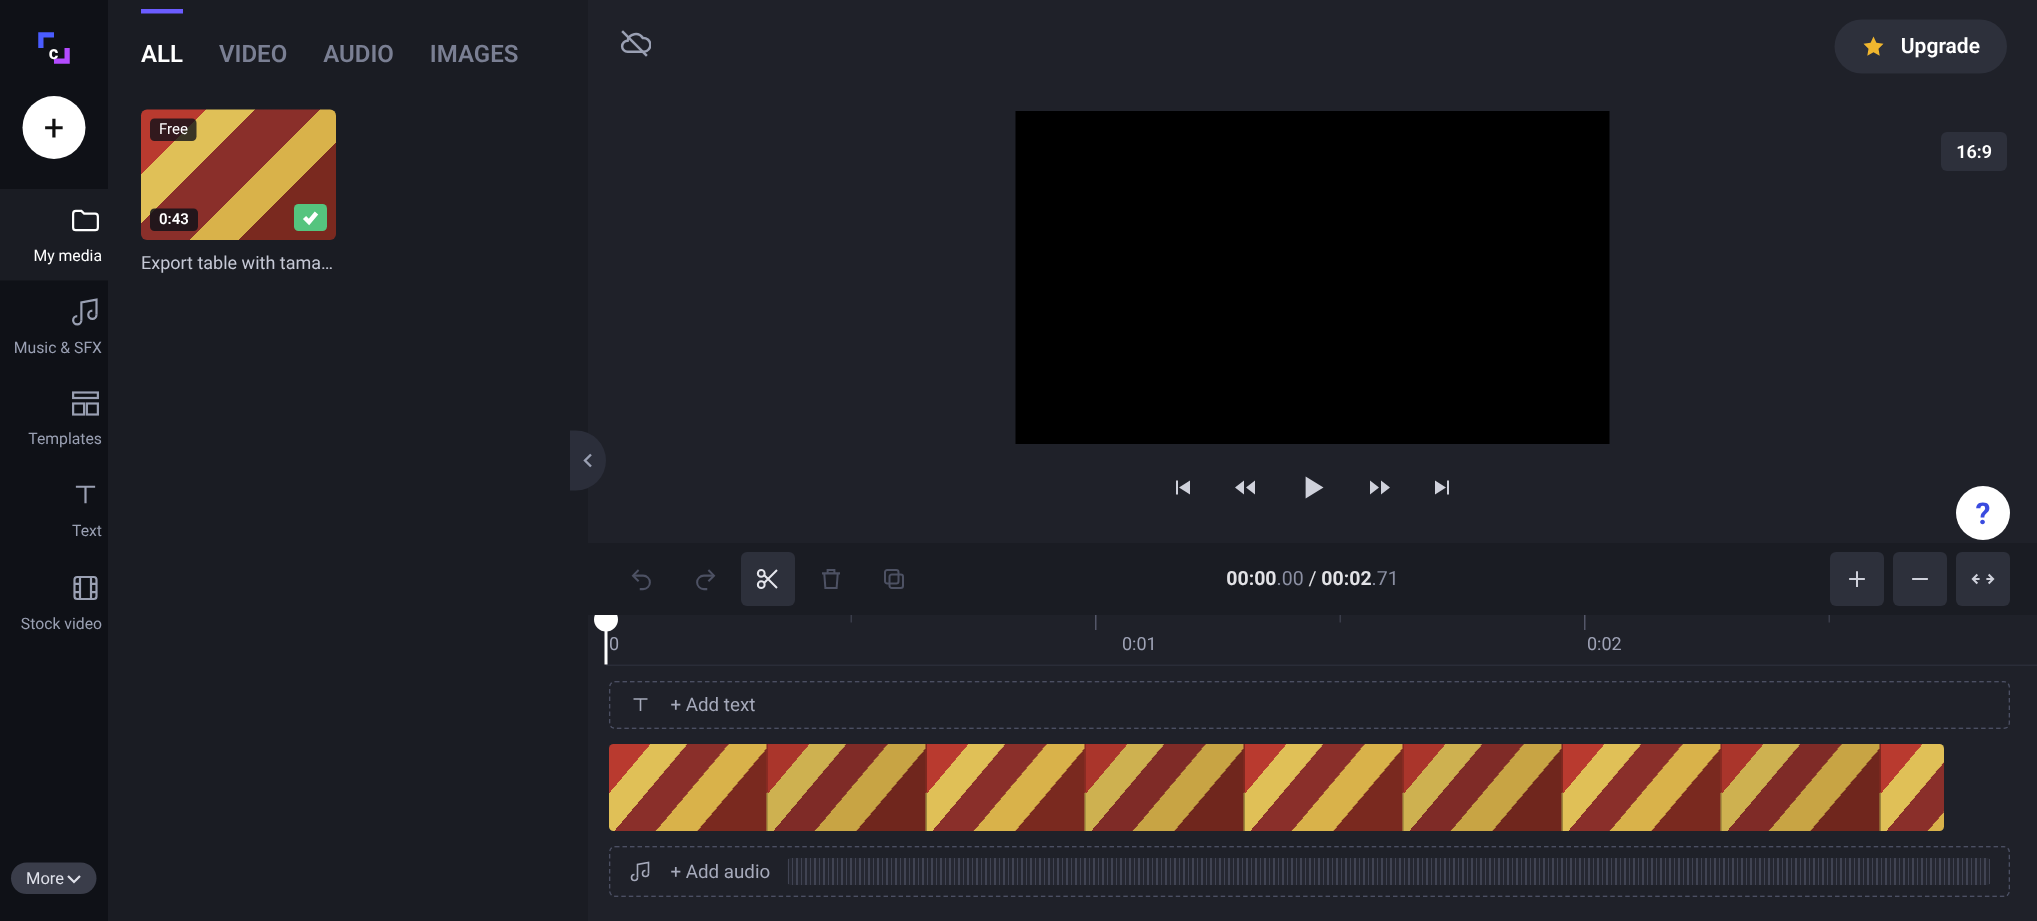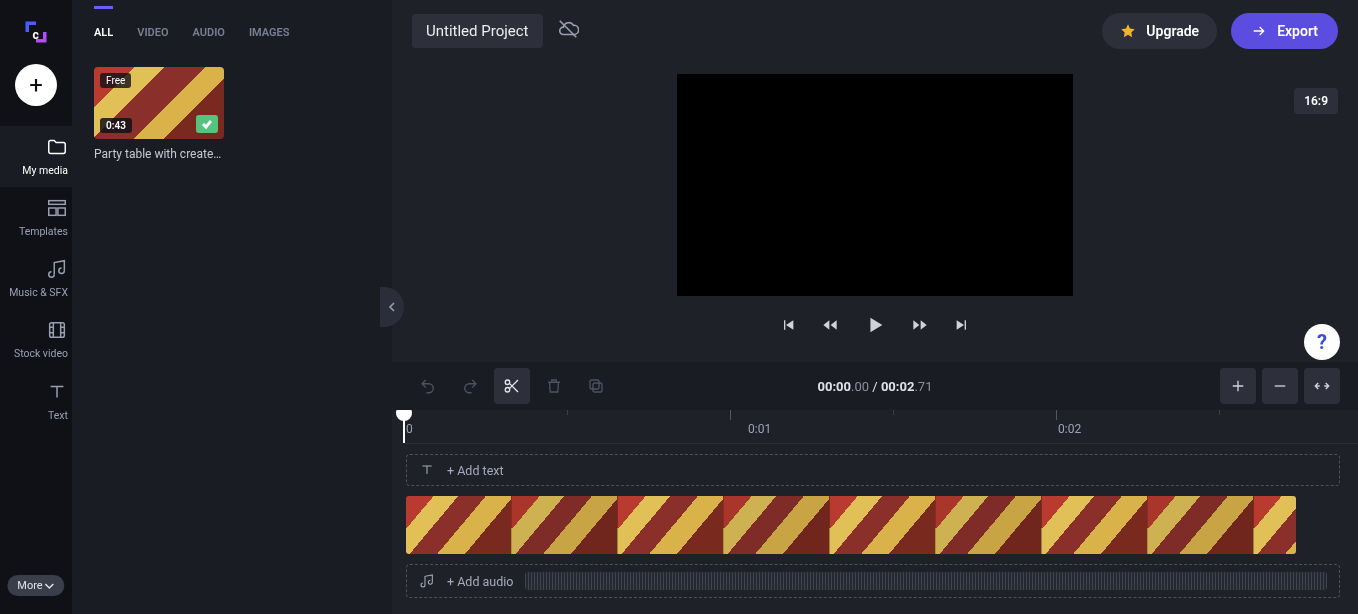--- a/index.html
+++ b/index.html
@@ -11,28 +11,28 @@
   .logo { width:28px; height:28px; margin:6px 0 18px 0; }
   .add-btn { width:42px; height:42px; border-radius:50%; background:#fff; color:#111; display:flex; align-items:center; justify-content:center; font-size:24px; margin-bottom:20px; cursor:pointer; }
   .nav-item { width:72px; display:flex; flex-direction:column; align-items:flex-end; justify-content:center; padding:10px 4px; font-size:10.5px; color:#9aa0b3; text-align:center; line-height:1.25; cursor:pointer; }
   .nav-item.active { background:#1a1c23; color:#fff; }
   .nav-item svg { width:22px; height:22px; margin-bottom:6px; fill:none; stroke:currentColor; stroke-width:1.6; }
   .more-pill { position:absolute; bottom:18px; left:50%; transform:translateX(-50%); background:#3a3d4a; color:#dfe1ea; font-size:11px; padding:4px 10px; border-radius:12px; display:flex; align-items:center; gap:2px; cursor:pointer; }
   .more-pill svg { width:10px; height:10px; }
 
   
   .panel { width:320px; background:#1a1c23; display:flex; flex-direction:column; padding:14px 14px 0 22px; position:relative; }
-  .tabs { display:flex; gap:24px; font-size:11px; font-weight:600; margin:6px 0 18px 0; }
+  .tabs { display:flex; gap:24px; font-size:16px; font-weight:600; margin:6px 0 18px 0; }
   .tabs .tab { color:#7a7f93; cursor:pointer; padding:6px 0 10px 0; }
   .tabs .tab.active { color:#fff; position:relative; }
   .tabs .tab.active::after { content:""; position:absolute; left:0; right:0; top:-14px; height:3px; background:#6b5cff; }
   .collapse-handle { position:absolute; right:-12px; top:50%; transform:translateY(-50%); width:24px; height:40px; border-radius:0 20px 20px 0; background:#2b2e3a; display:flex; align-items:center; justify-content:center; color:#9aa0b3; cursor:pointer; }
 
   .media-card { width:130px; }
-  .thumb { width:130px; height:72px; border-radius:4px; position:relative; background:
+  .thumb { width:130px; height:87px; border-radius:4px; position:relative; background:
     linear-gradient(135deg, #b93a2f 0 20%, #e0c057 20% 35%, #8a2f2a 35% 55%, #d9b24a 55% 70%, #7a291f 70% 100%);
   }
   .badge-free { position:absolute; top:6px; left:6px; background:rgba(16,18,25,.8); color:#fff; font-size:10px; padding:2px 6px; border-radius:3px; }
   .badge-dur { position:absolute; bottom:6px; left:6px; background:rgba(16,18,25,.85); color:#fff; font-size:10px; font-weight:600; padding:2px 6px; border-radius:3px; }
   .badge-check { position:absolute; bottom:6px; right:6px; width:22px; height:18px; border-radius:3px; background:#55c47e; display:flex; align-items:center; justify-content:center; }
   .badge-check svg { width:12px; height:12px; stroke:#fff; stroke-width:3; fill:none; }
   .media-title { font-size:12px; color:#c6c9d6; margin-top:8px; white-space:nowrap; overflow:hidden; text-overflow:ellipsis; }
 
   
   .main { flex:1; display:flex; flex-direction:column; background:#1f2129; }
@@ -113,46 +113,46 @@
     </div>
 
     <div class="nav-item active">
       <svg viewBox="0 0 24 24">
           <path d="M3 7a2 2 0 0 1 2-2h4l2 2h8a2 2 0 0 1 2 2v8a2 2 0 0 1-2 2H5a2 2 0 0 1-2-2Z"></path>
         </svg>
       <span>My media</span>
     </div>
     <div class="nav-item">
       <svg viewBox="0 0 24 24">
+          <path d="M9 18a3 3 0 1 1-3-3"></path>
+          <path d="M9 18V5l11-2v11"></path>
+          <path d="M20 14a3 3 0 1 1-3-3"></path>
+        </svg>
+      <span>Music &amp; SFX</span>
+    </div>
+    <div class="nav-item">
+      <svg viewBox="0 0 24 24">
           <rect x="3" y="4" width="18" height="4"></rect>
           <rect x="3" y="12" width="8" height="8"></rect>
           <rect x="13" y="12" width="8" height="8"></rect>
         </svg>
       <span>Templates</span>
     </div>
     <div class="nav-item">
       <svg viewBox="0 0 24 24">
-          <path d="M9 18a3 3 0 1 1-3-3"></path>
-          <path d="M9 18V5l11-2v11"></path>
-          <path d="M20 14a3 3 0 1 1-3-3"></path>
-        </svg>
-      <span>Music &amp; SFX</span>
+          <path d="M5 6h14M12 6v12"></path>
+        </svg>
+      <span>Text</span>
     </div>
     <div class="nav-item">
       <svg viewBox="0 0 24 24">
           <rect x="4" y="4" width="16" height="16" rx="2"></rect>
           <path d="M8 4v16M16 4v16M4 9h4M4 15h4M16 9h4M16 15h4"></path>
         </svg>
       <span>Stock video</span>
-    </div>
-    <div class="nav-item">
-      <svg viewBox="0 0 24 24">
-          <path d="M5 6h14M12 6v12"></path>
-        </svg>
-      <span>Text</span>
     </div>
 
     <div class="more-pill">
       <span>More</span>
       <svg viewBox="0 0 10 10">
           <path d="M1 3l4 4 4-4" fill="none" stroke="currentColor" stroke-width="1.5"></path>
         </svg>
     </div>
   </div>
 
@@ -167,54 +167,45 @@
     <div class="media-card">
       <div class="thumb">
         <div class="badge-free">Free</div>
         <div class="badge-dur">0:43</div>
         <div class="badge-check">
           <svg viewBox="0 0 12 12">
               <path d="M2 6l3 3 5-6"></path>
             </svg>
         </div>
       </div>
-      <div class="media-title">Party table with create…</div>
+      <div class="media-title">Export table with tamal…</div>
     </div>
 
     <div class="collapse-handle">
       <svg viewBox="0 0 10 10" width="10" height="10">
           <path d="M7 1 3 5l4 4" fill="none" stroke="currentColor" stroke-width="1.6"></path>
         </svg>
     </div>
   </div>
 
   <div class="main">
 
     <div class="topbar">
-      <div class="title-pill">
-        <span>Untitled Project</span>
-      </div>
       <div class="cloud-off">
         <svg viewBox="0 0 24 24" width="22" height="22" fill="none" stroke="currentColor" stroke-width="1.8">
             <path d="M7 18a4 4 0 0 1 0-8 6 6 0 0 1 11-2 5 5 0 0 1 1 10H7"></path>
             <path d="M3 3l18 18"></path>
           </svg>
       </div>
       <div class="spacer"></div>
       <div class="btn-upgrade">
         <svg viewBox="0 0 24 24">
             <path d="M12 2l2.9 6.3L22 9.3l-5 4.9 1.2 7L12 17.8 5.8 21.2 7 14.2 2 9.3l7.1-1Z"></path>
           </svg>
         <span>Upgrade</span>
-      </div>
-      <div class="btn-export">
-        <svg viewBox="0 0 24 24">
-            <path d="M4 12h14M13 6l6 6-6 6"></path>
-          </svg>
-        <span>Export</span>
       </div>
     </div>
 
     <div class="stage">
       <div class="canvas"></div>
       <div class="aspect-pill">16:9</div>
 
       <div class="transport">
         <div class="t-btn"><svg viewBox="0 0 24 24">
               <path d="M6 5h2v14H6zM20 5v14L9 12z"></path>

